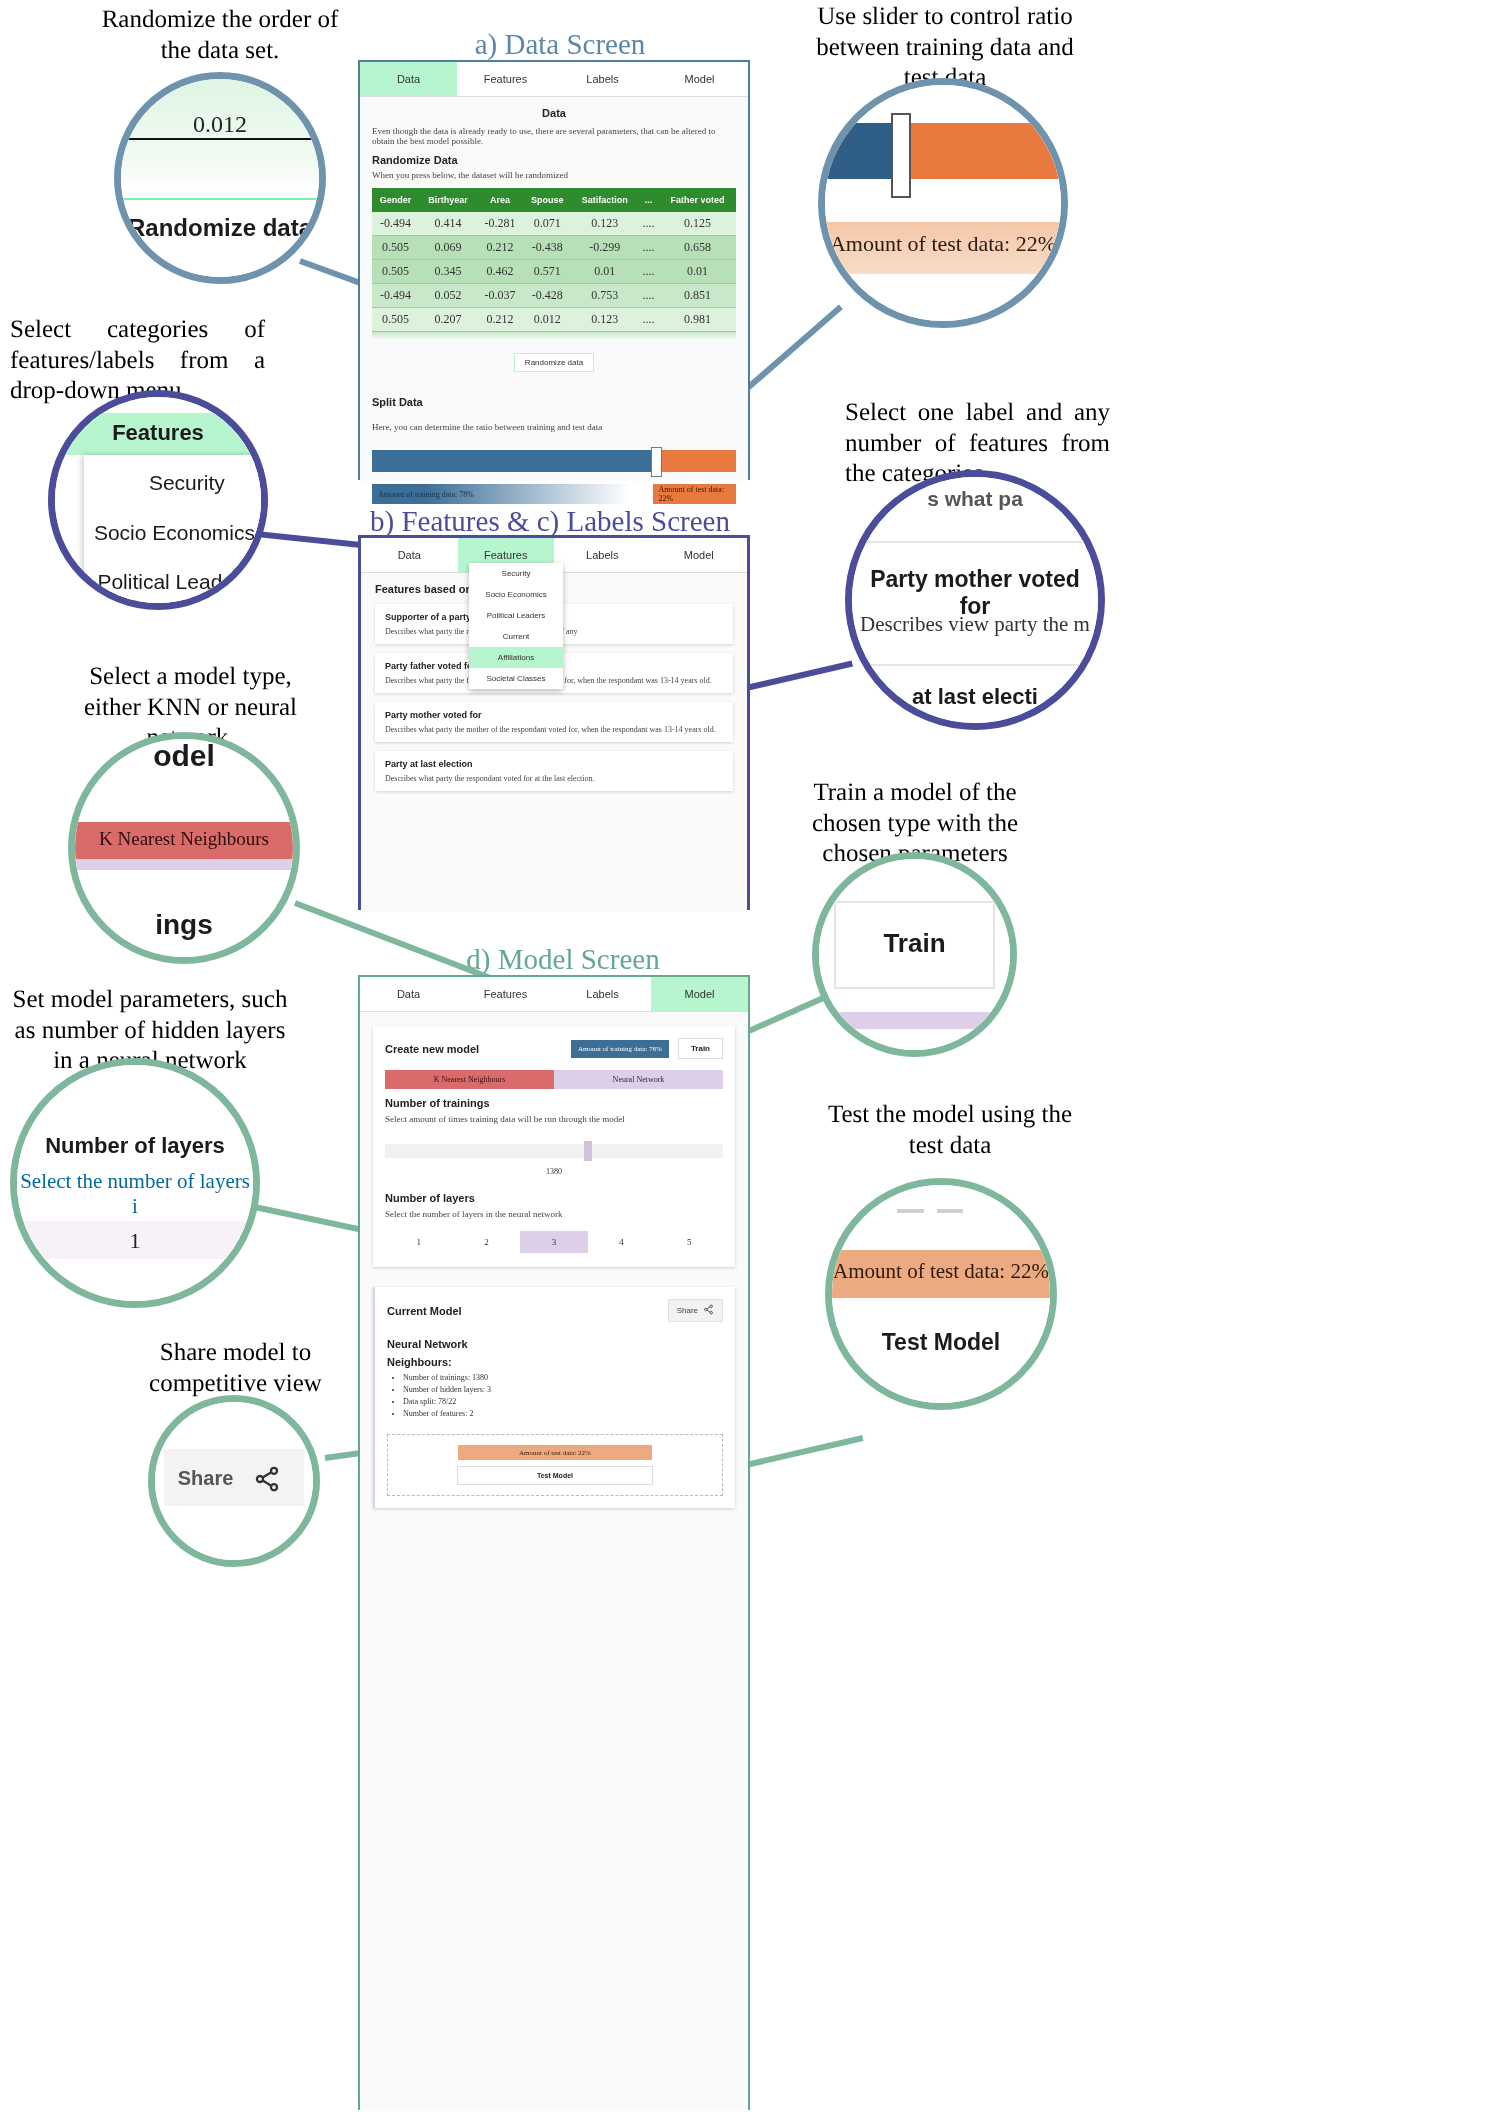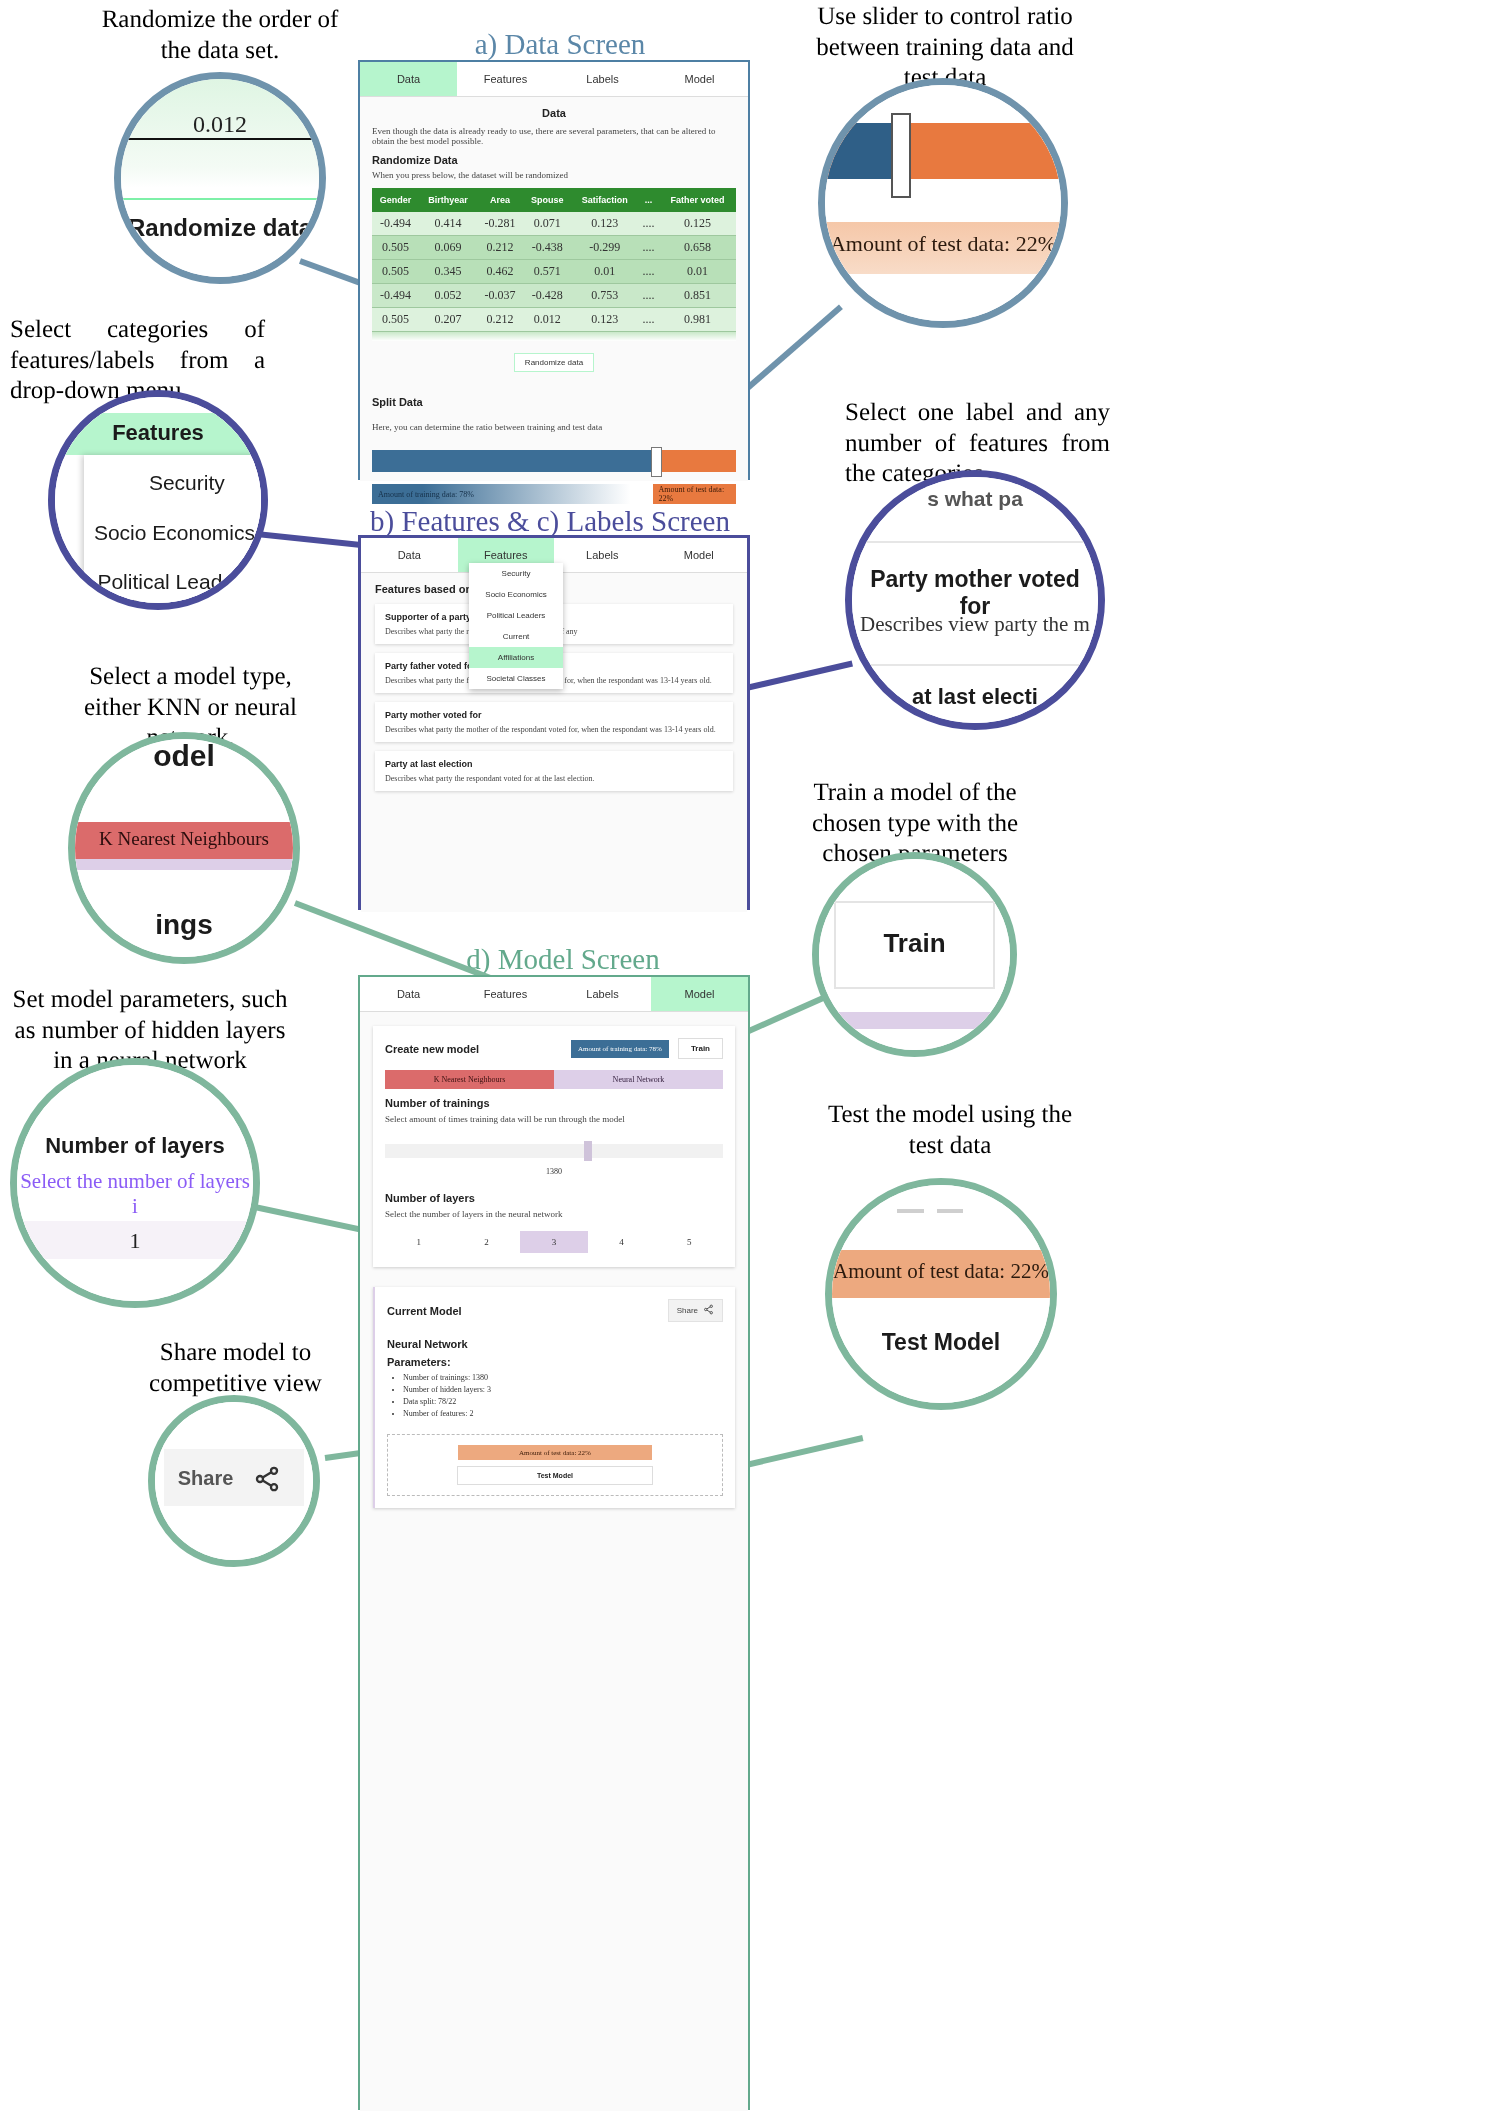--- a/index.html
+++ b/index.html
@@ -400,21 +400,21 @@
                 <circle cx="6" cy="12" r="2.6"></circle>
                 <circle cx="18" cy="19" r="2.6"></circle>
               <line x1="8.3" y1="10.8" x2="15.7" y2="6.2"></line>
                 <line x1="8.3" y1="13.2" x2="15.7" y2="17.8"></line>
             </svg>
           </span>
         </div>
       </div>
 
       <div class="h2" style="margin-top:16px;">Neural Network</div>
-      <div class="h2" style="margin-top:6px;">Parameters:</div>
+      <div class="h2" style="margin-top:6px;">Neighbours:</div>
       <ul class="params">
         <li>Number of trainings: 1380</li>
         <li>Number of hidden layers: 3</li>
         <li>Data split: 78/22</li>
         <li>Number of features: 2</li>
       </ul>
 
       <div class="tm-box" style="margin-top:16px;">
         <div class="tm-bar" style="width:62%;margin:0 auto;">Amount of test data: 22%</div>
         <div class="tm-btn" style="width:62%;margin-left:auto;margin-right:auto;">Test Model</div>
@@ -480,21 +480,21 @@
   <div class="bub-inner" style="background:#fff;">
     <div style="position:absolute;left:8%;right:8%;top:22%;height:44%;background:#fff;border:2px solid #e4e4e4;"></div>
     <div class="z-text" style="position:absolute;left:0;right:0;top:36%;font-size:26px;">Train</div>
     <div style="position:absolute;left:0;right:0;top:80%;height:9%;background:#ddcfe8;"></div>
   </div>
 </div>
 
 <div class="bub green" style="left:10px;top:1058px;width:250px;height:250px;">
   <div class="bub-inner" style="background:#fff;">
     <div class="z-text" style="position:absolute;left:0;right:0;top:29%;font-size:22px;">Number of layers</div>
-    <div class="z-serif" style="position:absolute;left:0;right:0;top:44%;font-size:21px;color:#8b5cf6;">Select the number of layers i</div>
+    <div class="z-serif" style="position:absolute;left:0;right:0;top:44%;font-size:21px;color:#0369a1;">Select the number of layers i</div>
     <div style="position:absolute;left:0;right:0;top:66%;height:16%;background:#f6f2f8;"></div>
     <div class="z-serif" style="position:absolute;left:0;right:0;top:69%;font-size:22px;">1</div>
   </div>
 </div>
 
 <div class="bub green" style="left:825px;top:1178px;width:232px;height:232px;">
   <div class="bub-inner" style="background:#fff;">
     <div style="position:absolute;left:30%;top:11%;width:12%;height:4px;background:#cfcfcf;"></div>
     <div style="position:absolute;left:48%;top:11%;width:12%;height:4px;background:#cfcfcf;"></div>
     <div style="position:absolute;left:0;right:0;top:30%;height:22%;background:#eda97f;"></div>

